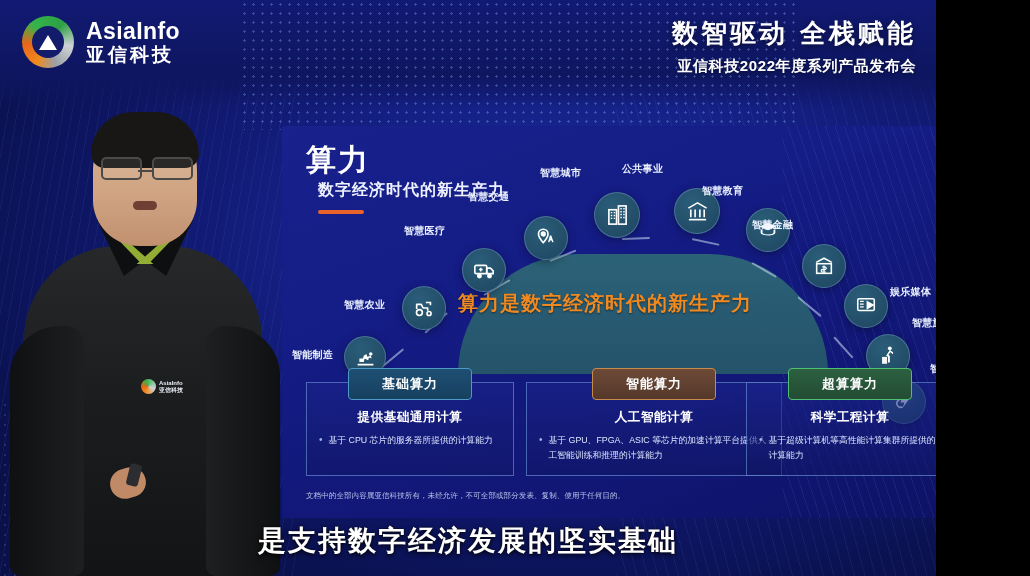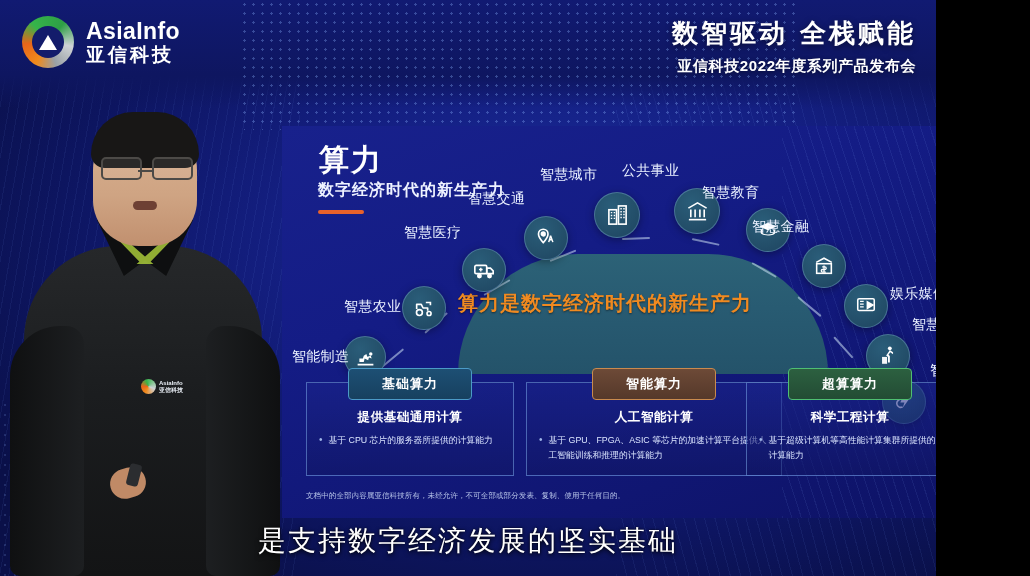--- a/index.html
+++ b/index.html
@@ -45,21 +45,21 @@
   .event-sub{color:#fff;font-size:15px;font-weight:700;letter-spacing:.6px;margin-top:6px;
     text-shadow:0 1px 4px rgba(0,0,0,.5);}
 
   
   .slide{position:absolute;left:282px;top:126px;width:740px;height:392px;
     background:linear-gradient(160deg,#18218c 0%,#141c85 35%,#101672 75%,#0d1263 100%);
     overflow:hidden;}
   .slide-sheen{position:absolute;right:0;top:0;width:240px;height:392px;
     background:repeating-linear-gradient(72deg, rgba(130,170,255,.09) 0px, rgba(130,170,255,.09) 1px, transparent 1px, transparent 9px);}
 
-  .slide-title{position:absolute;left:37px;top:14px;color:#fff;font-size:30px;font-weight:700;letter-spacing:2px;}
+  .slide-title{position:absolute;left:24px;top:14px;color:#fff;font-size:30px;font-weight:700;letter-spacing:2px;}
   .slide-sub{position:absolute;left:36px;top:54px;color:#eef2ff;font-size:16px;font-weight:700;letter-spacing:1px;}
   .title-rule{position:absolute;left:36px;top:84px;width:46px;height:4px;background:#e9622a;border-radius:2px;}
 
   
   .dome{position:absolute;left:176px;top:128px;width:370px;height:120px;
     background:linear-gradient(180deg,#2c6277 0%,#285b72 45%,#24536a 100%);
     border-radius:185px 185px 0 0;}
   .dome-text{position:absolute;left:0;right:0;top:36px;
     color:#f08a20;font-size:20px;font-weight:700;letter-spacing:1px;
     text-shadow:0 1px 2px rgba(0,0,0,.5);}
@@ -67,21 +67,21 @@
     color:#cfe0ec;font-size:8.6px;line-height:1.75;letter-spacing:.2px;}
   .hl{color:#f6a43a;font-weight:700;}
 
   
   .node{position:absolute;border-radius:50%;
     background:radial-gradient(circle at 38% 30%, #2a5d79 0%, #24506b 55%, #1d4460 100%);
     border:1px solid rgba(150,200,235,.32);
     display:flex;align-items:center;justify-content:center;
     box-shadow:0 2px 8px rgba(0,0,0,.35);}
   .node svg{display:block;}
-  .node-label{position:absolute;color:#eaf1ff;font-size:14px;font-weight:400;white-space:nowrap;letter-spacing:.3px;}
+  .node-label{position:absolute;color:#eaf1ff;font-size:10px;font-weight:700;white-space:nowrap;letter-spacing:.3px;}
   .link{position:absolute;height:2px;background:rgba(205,225,245,.55);border-radius:2px;transform-origin:0 50%;}
 
   
   .card{position:absolute;top:256px;width:206px;height:92px;
     background:linear-gradient(180deg, rgba(26,36,140,.55) 0%, rgba(16,22,100,.55) 100%);
     border:1px solid rgba(120,165,230,.55);}
   .card.c1{left:24px;} .card.c2{left:244px;padding-left:48px;} .card.c3{left:464px;}
   .card-tab{position:absolute;top:-15px;left:50%;transform:translateX(-50%);
     width:122px;height:30px;border-radius:4px;display:flex;align-items:center;justify-content:center;
     color:#fff;font-size:13px;font-weight:700;letter-spacing:1px;}
@@ -121,21 +121,21 @@
   .p-mouth{position:absolute;left:50%;margin-left:-12px;bottom:366px;width:24px;height:9px;background:#6e4034;border-radius:12px;}
   .p-logo{position:absolute;left:50%;margin-left:-4px;bottom:182px;display:flex;align-items:center;gap:3px;}
   .p-logo-mark{width:15px;height:15px;border-radius:50%;
     background:conic-gradient(from 210deg,#f08a1c 0deg,#e8651a 60deg,#35b44a 130deg,#cfd3d6 260deg,#f08a1c 360deg);}
   .p-logo-txt{color:#e9eef5;font-size:6px;font-weight:700;line-height:1.1;}
   .p-mic{position:absolute;left:118px;bottom:90px;width:12px;height:22px;background:#2b2d30;border-radius:3px;transform:rotate(14deg);}
   .p-handL{position:absolute;left:100px;bottom:78px;width:36px;height:30px;background:#c08a66;border-radius:16px;transform:rotate(-16deg);}
 
   
   .caption{position:absolute;left:0;right:0;bottom:16px;text-align:center;
-    color:#fff;font-size:28px;font-weight:400;letter-spacing:2px;
+    color:#fff;font-size:28px;font-weight:700;letter-spacing:2px;
     text-shadow:0 2px 5px rgba(0,0,0,.85),0 0 2px rgba(0,0,0,.9);}
 </style>
 </head>
 <body>
 
 <div id="stage">
 
   <div class="pattern-left"></div>
   <div class="pattern-right"></div>
   <div class="glow-top"></div>

